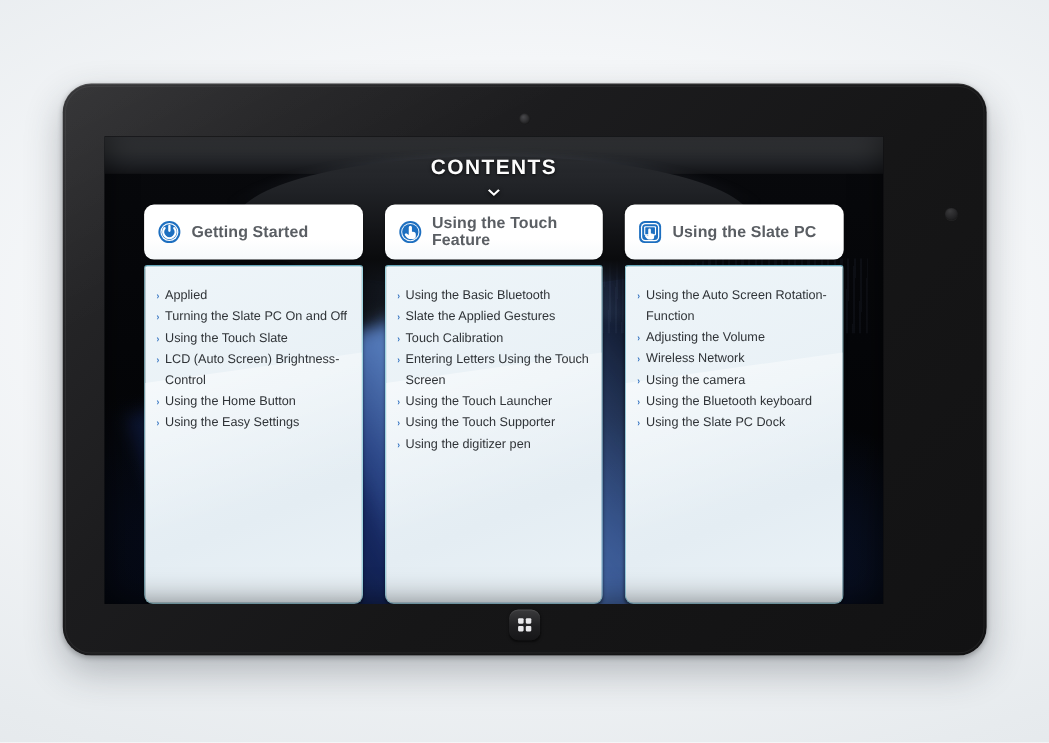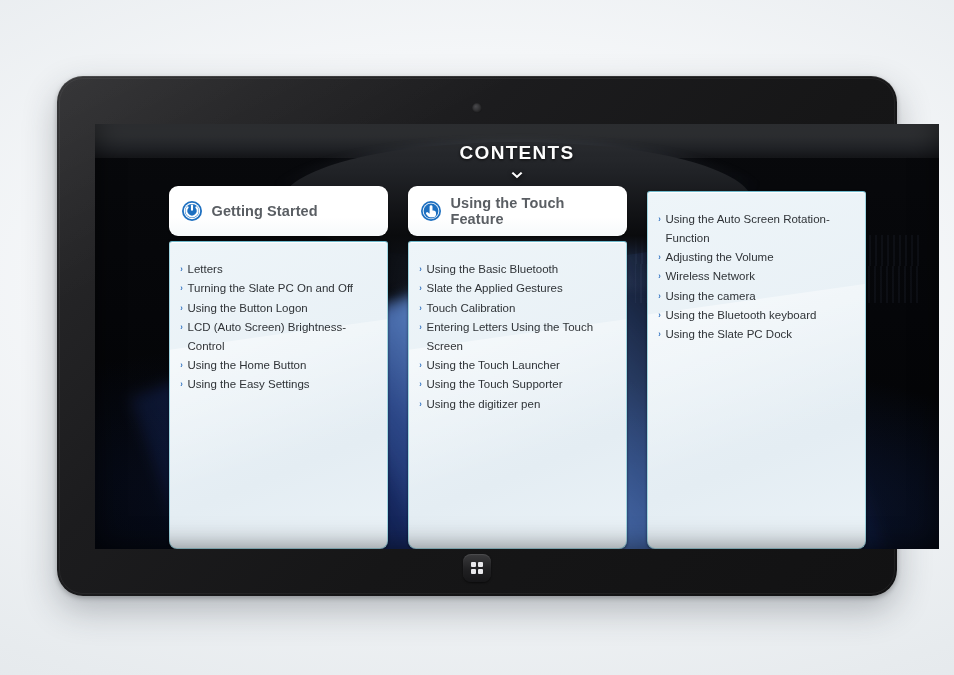--- a/index.html
+++ b/index.html
@@ -52,21 +52,21 @@
     border-radius:8px;
     background:linear-gradient(180deg,#3a3a3c 0%,#202022 55%,#161618 100%);
     box-shadow:inset 0 1px 1px rgba(255,255,255,.10), 0 1px 2px rgba(0,0,0,.55);
     display:flex;align-items:center;justify-content:center;
   }
   .home-grid{display:grid;grid-template-columns:5px 5px;grid-template-rows:5px 5px;gap:2px;}
   .home-grid i{display:block;background:#e9e9ec;border-radius:1px;}
 
   
   .screen{
-    position:absolute;left:38px;top:48px;width:844px;height:425px;
+    position:absolute;left:38px;top:48px;width:708px;height:425px;
     background:#050608;overflow:hidden;
   }
   .screen-bg{position:absolute;inset:0;overflow:hidden;}
   .bg-base{position:absolute;inset:0;
     background:
       radial-gradient(ellipse 60% 55% at 78% 92%, rgba(20,40,95,.55) 0%, rgba(6,10,24,0) 62%),
       radial-gradient(ellipse 70% 60% at 20% 88%, rgba(14,28,72,.40) 0%, rgba(5,8,18,0) 60%),
       linear-gradient(180deg,#08090c 0%,#050609 45%,#020304 100%);
   }
   .bg-streak{
@@ -221,29 +221,29 @@
                 <path d="M6.6 7.4 A5.6 5.6 0 1 0 15.4 7.4" fill="none" stroke="#ffffff" stroke-width="2.1" stroke-linecap="round"></path>
                 <rect x="9.95" y="4.4" width="2.1" height="6.4" rx="1.05" fill="#ffffff"></rect>
               </svg>
             </span>
             <span class="head-text">Getting Started</span>
           </div>
           <div class="card-body">
             <ul class="toc-list">
               <li class="toc-item">
                 <span class="toc-arrow">›</span>
-                <span class="toc-text">Letters</span>
+                <span class="toc-text">Applied</span>
               </li>
               <li class="toc-item">
                 <span class="toc-arrow">›</span>
                 <span class="toc-text">Turning the Slate PC On and Off</span>
               </li>
               <li class="toc-item">
                 <span class="toc-arrow">›</span>
-                <span class="toc-text">Using the Button Logon</span>
+                <span class="toc-text">Using the Touch Slate</span>
               </li>
               <li class="toc-item">
                 <span class="toc-arrow">›</span>
                 <span class="toc-text">LCD (Auto Screen) Brightness-Control</span>
               </li>
               <li class="toc-item">
                 <span class="toc-arrow">›</span>
                 <span class="toc-text">Using the Home Button</span>
               </li>
               <li class="toc-item">
@@ -294,20 +294,33 @@
               </li>
               <li class="toc-item">
                 <span class="toc-arrow">›</span>
                 <span class="toc-text">Using the digitizer pen</span>
               </li>
             </ul>
           </div>
         </div>
 
         <div class="col">
+          <div class="card-head">
+            <span class="card-icon">
+              <svg viewBox="0 0 22 22" aria-hidden="true">
+                <rect x="1" y="1" width="20" height="20" rx="5" fill="#1d6fc0"></rect>
+                <rect x="2.7" y="2.7" width="16.6" height="16.6" rx="4" fill="#ffffff"></rect>
+                <rect x="3.8" y="3.8" width="14.4" height="14.4" rx="3.2" fill="#1d6fc0"></rect>
+                <rect x="5.6" y="5.6" width="10.8" height="8.4" rx="1" fill="#ffffff"></rect>
+                <rect x="6.6" y="6.6" width="8.8" height="6.4" rx="0.6" fill="#1d6fc0"></rect>
+                <path d="M9.3 8.9 a1.2 1.2 0 0 1 2.4 0 v3.3 h0.8 a2.2 2.2 0 0 1 2.2 2.2 v1.3 a2.0 2.0 0 0 1 -2.0 2.0 h-2.8 a2.6 2.6 0 0 1 -1.9 -0.85 l-1.4 -1.7 a1.0 1.0 0 0 1 1.4 -1.4 l1.3 1.0 z" fill="#ffffff"></path>
+              </svg>
+            </span>
+            <span class="head-text">Using the Slate PC</span>
+          </div>
           <div class="card-body">
             <ul class="toc-list">
               <li class="toc-item">
                 <span class="toc-arrow">›</span>
                 <span class="toc-text">Using the Auto Screen Rotation-Function</span>
               </li>
               <li class="toc-item">
                 <span class="toc-arrow">›</span>
                 <span class="toc-text"> Adjusting the Volume</span>
               </li>

